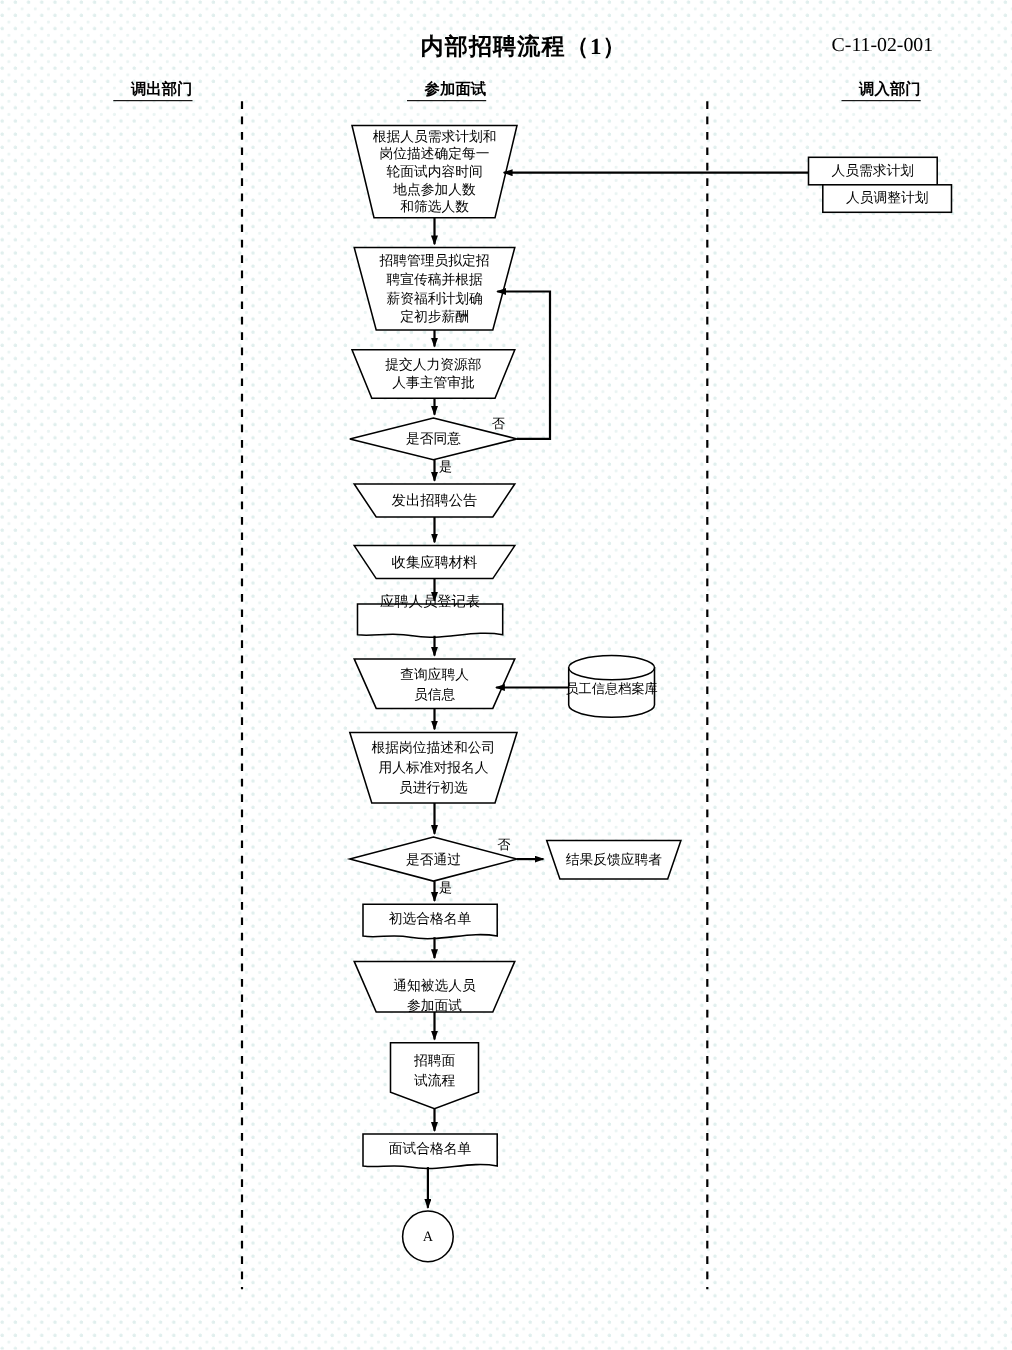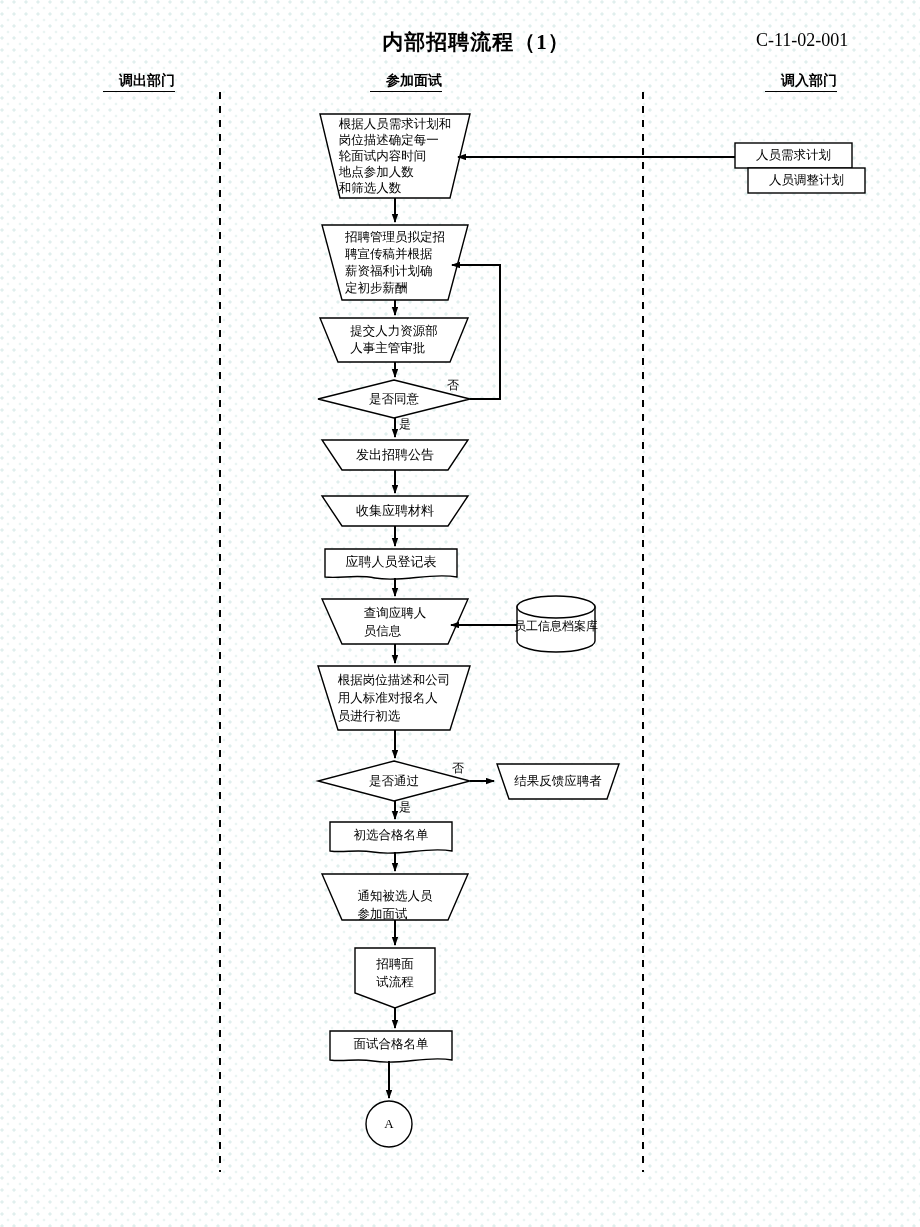--- a/index.html
+++ b/index.html
@@ -33,21 +33,21 @@
     font-size:14px;font-weight:bold;color:#000;
     border-bottom:1.4px solid #000;padding-bottom:1px;
     white-space:nowrap;
   }
   #lane-hd-out{left:103px;top:72px;}
   #lane-hd-hr{left:370px;top:72px;}
   #lane-hd-in{left:753px;top:72px;margin-left:12px;}
   .nodelabel{
     position:absolute;z-index:4;
     display:flex;align-items:center;justify-content:center;
-    text-align:left;color:#000;
+    text-align:center;color:#000;
     font-family:"Liberation Serif","DejaVu Serif",serif;
     pointer-events:none;
     white-space:pre-line;
   }
   .edgelabel{
     position:absolute;z-index:4;font-size:12px;color:#000;
     font-family:"Liberation Serif","DejaVu Serif",serif;
   }
 </style>
 </head>
@@ -147,21 +147,21 @@
 和筛选人数</div>
 <div class="nodelabel" style="left:322px;top:225px;width:146px;height:75px;font-size:12.5px;line-height:17px;">招聘管理员拟定招
 聘宣传稿并根据
 薪资福利计划确
 定初步薪酬</div>
 <div class="nodelabel" style="left:320px;top:318px;width:148px;height:44px;font-size:12.5px;line-height:17px;">提交人力资源部
 人事主管审批</div>
 <div class="nodelabel" style="left:318px;top:380px;width:152px;height:38px;font-size:12.5px;">是否同意</div>
 <div class="nodelabel" style="left:322px;top:440px;width:146px;height:30px;font-size:13px;">发出招聘公告</div>
 <div class="nodelabel" style="left:322px;top:496px;width:146px;height:30px;font-size:13px;">收集应聘材料</div>
-<div class="nodelabel" style="left:325px;top:549px;width:132px;height:26px;font-size:13px;font-family:Liberation Mono, monospace;">应聘人员登记表</div>
+<div class="nodelabel" style="left:325px;top:534px;width:132px;height:26px;font-size:13px;font-family:Liberation Mono, monospace;">应聘人员登记表</div>
 <div class="nodelabel" style="left:322px;top:599px;width:146px;height:45px;font-size:12.5px;line-height:18px;">查询应聘人
 员信息</div>
 <div class="nodelabel" style="left:512px;top:604px;width:88px;height:45px;font-size:12px;">员工信息档案库</div>
 <div class="nodelabel" style="left:318px;top:666px;width:152px;height:64px;font-size:12.5px;line-height:18px;">根据岗位描述和公司
 用人标准对报名人
 员进行初选</div>
 <div class="nodelabel" style="left:318px;top:761px;width:152px;height:40px;font-size:12.5px;">是否通过</div>
 <div class="nodelabel" style="left:497px;top:764px;width:122px;height:35px;font-size:12.5px;">结果反馈应聘者</div>
 <div class="nodelabel" style="left:330px;top:822px;width:122px;height:27px;font-size:12.5px;">初选合格名单</div>
 <div class="nodelabel" style="left:322px;top:874px;width:146px;height:62px;font-size:12.5px;line-height:18px;">通知被选人员

